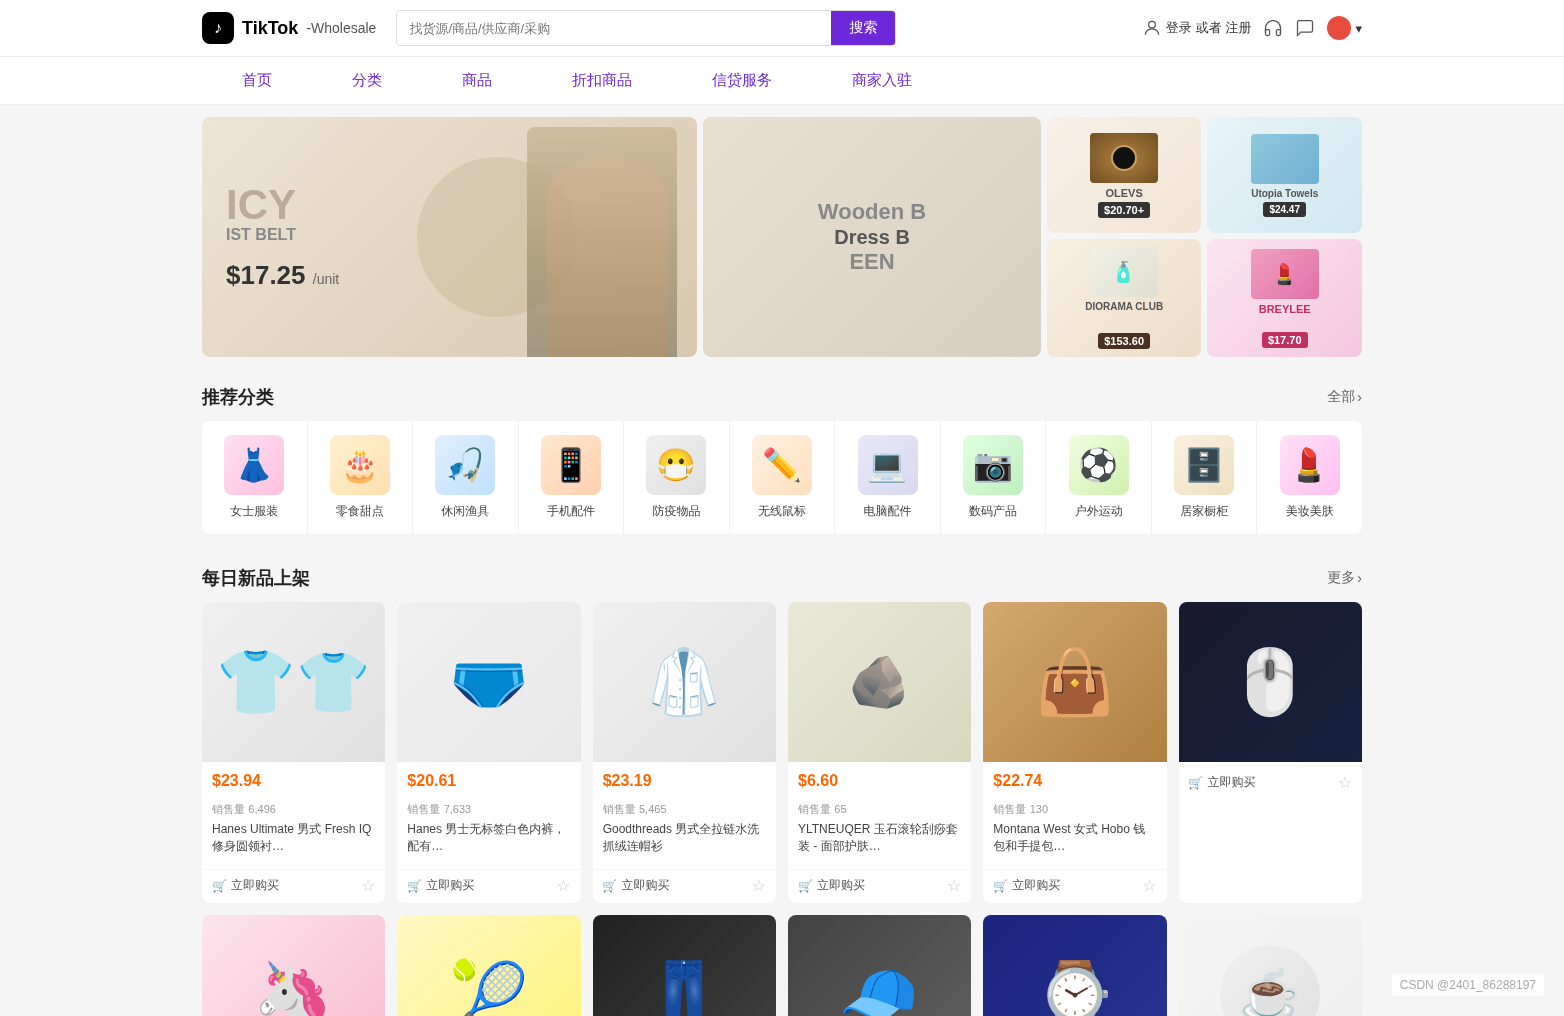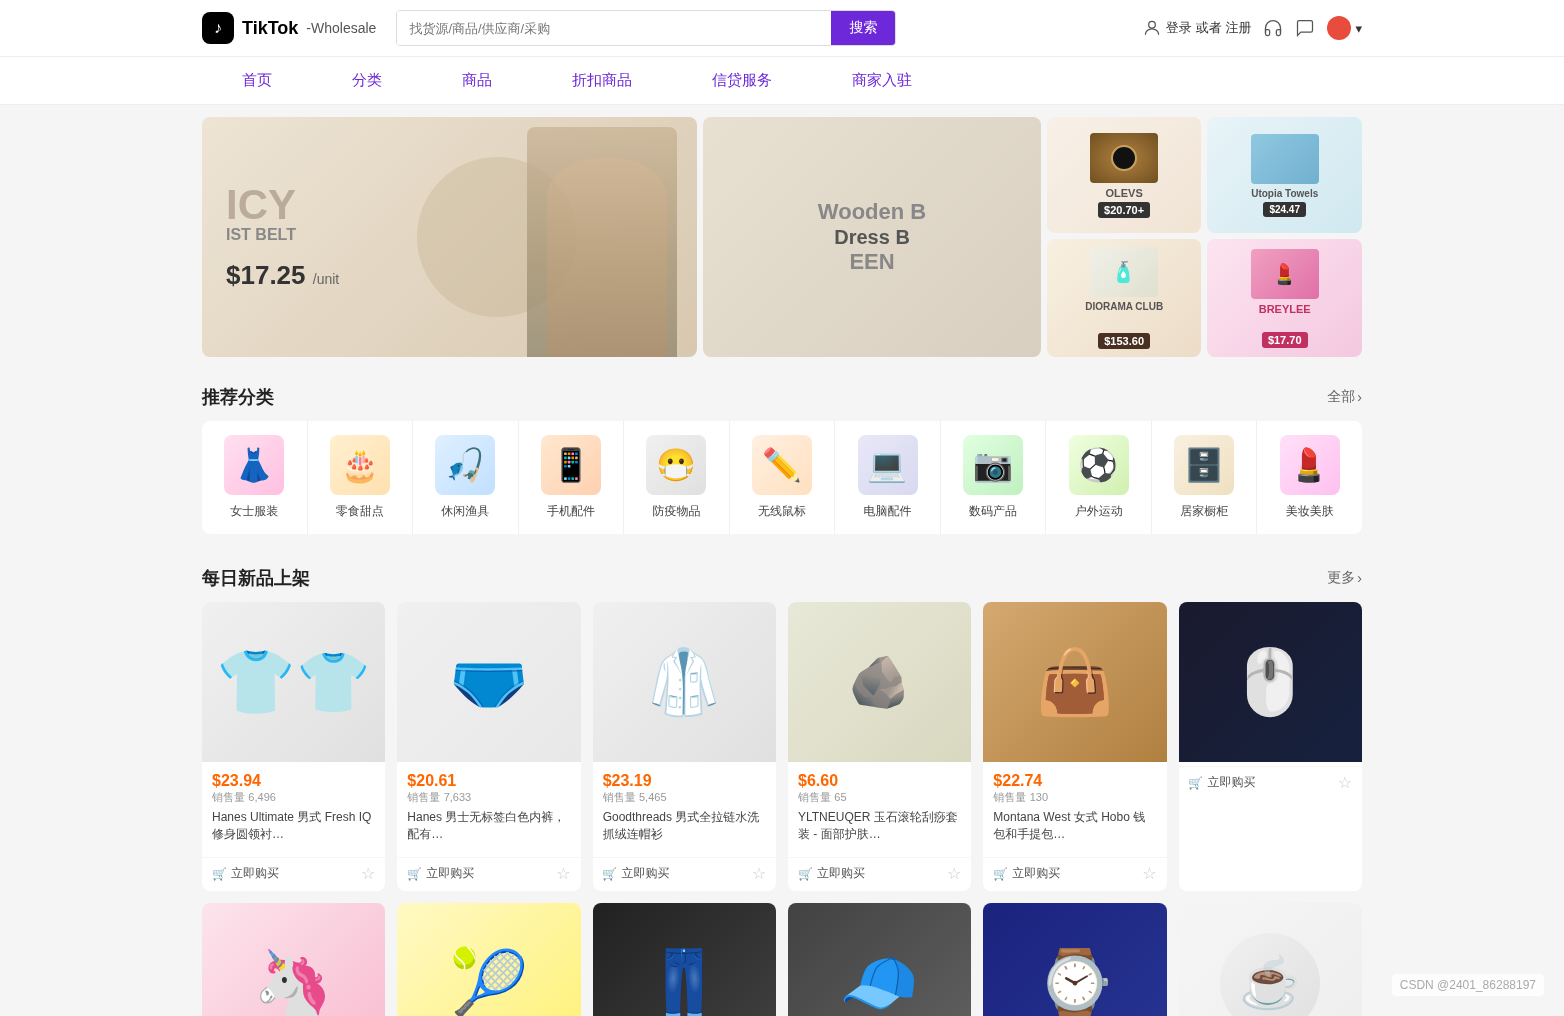--- a/index.html
+++ b/index.html
@@ -37,21 +37,21 @@
     .category-item:last-child { border-right: none; }
     .cat-img { width: 60px; height: 60px; border-radius: 8px; overflow: hidden; display: flex; align-items: center; justify-content: center; margin-bottom: 8px; }
     .cat-label { font-size: 12px; color: #444; text-align: center; }
 
     
     .product-grid { display: grid; grid-template-columns: repeat(6, 1fr); gap: 12px; }
     .product-card { background: #fff; border-radius: 8px; overflow: hidden; cursor: pointer; transition: box-shadow 0.2s; }
     .product-img { width: 100%; height: 160px; background: #f5f5f5; display: flex; align-items: center; justify-content: center; overflow: hidden; position: relative; }
     .product-info { padding: 10px; }
     .product-price { color: #ff6600; font-size: 16px; font-weight: bold; }
-    .product-sales { color: #999; font-size: 12px; margin-bottom: 4px; }
+    .product-sales { color: #999; font-size: 12px; margin-bottom: 4px; margin-top: 12px; }
     .product-name { font-size: 12px; color: #444; line-height: 1.4; height: 34px; overflow: hidden; }
     .product-actions { display: flex; align-items: center; justify-content: space-between; padding: 6px 10px 8px; border-top: 1px solid #f5f5f5; margin-top: 4px; }
     .buy-btn { display: flex; align-items: center; gap: 4px; font-size: 12px; color: #555; cursor: pointer; }
     .fav-btn { cursor: pointer; color: #ccc; font-size: 16px; }
 
     
     .img-tshirt { background: linear-gradient(135deg, #f0f0f0, #e0e0e0); }
     .img-tshirt::after { content: '👕'; font-size: 60px; }
 
     .sales-label { color: #999; font-size: 11px; }

